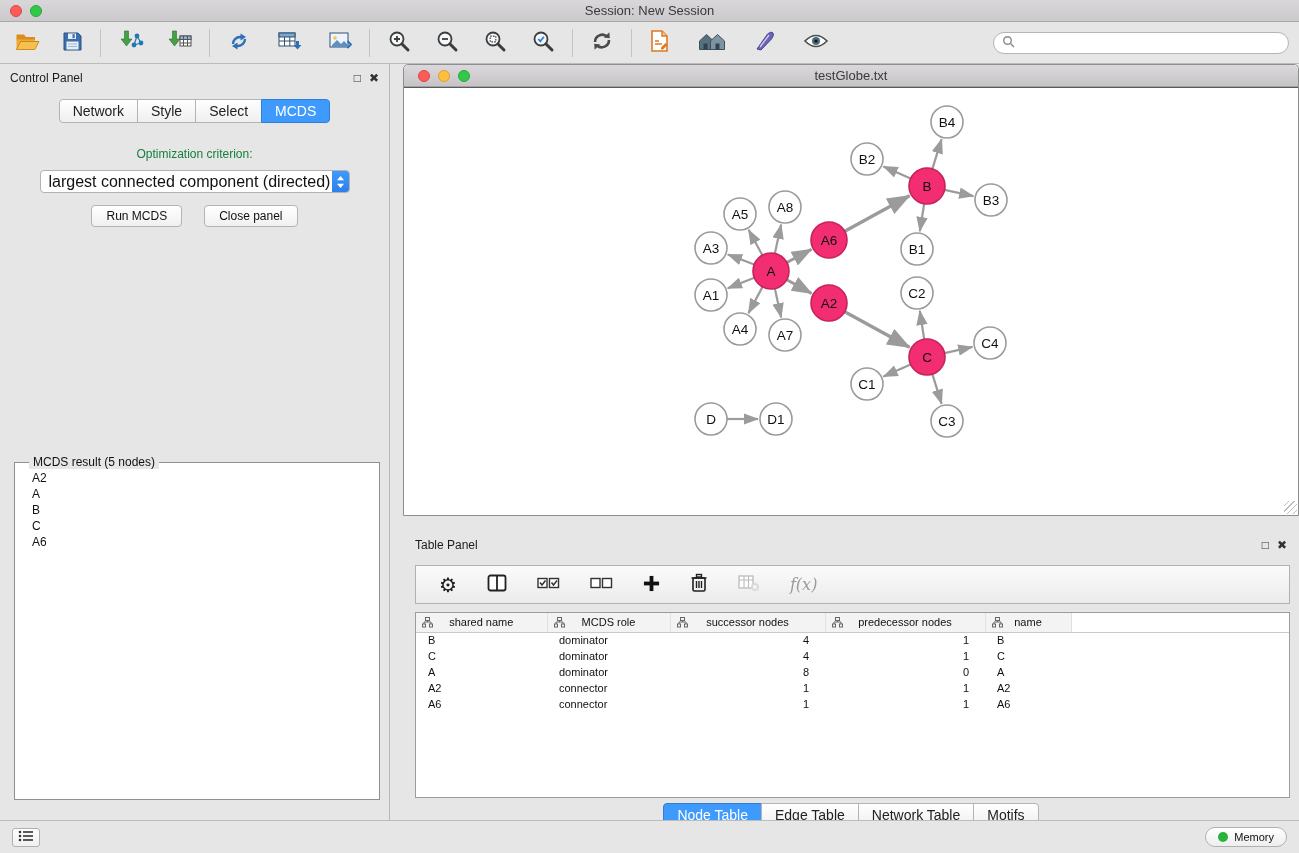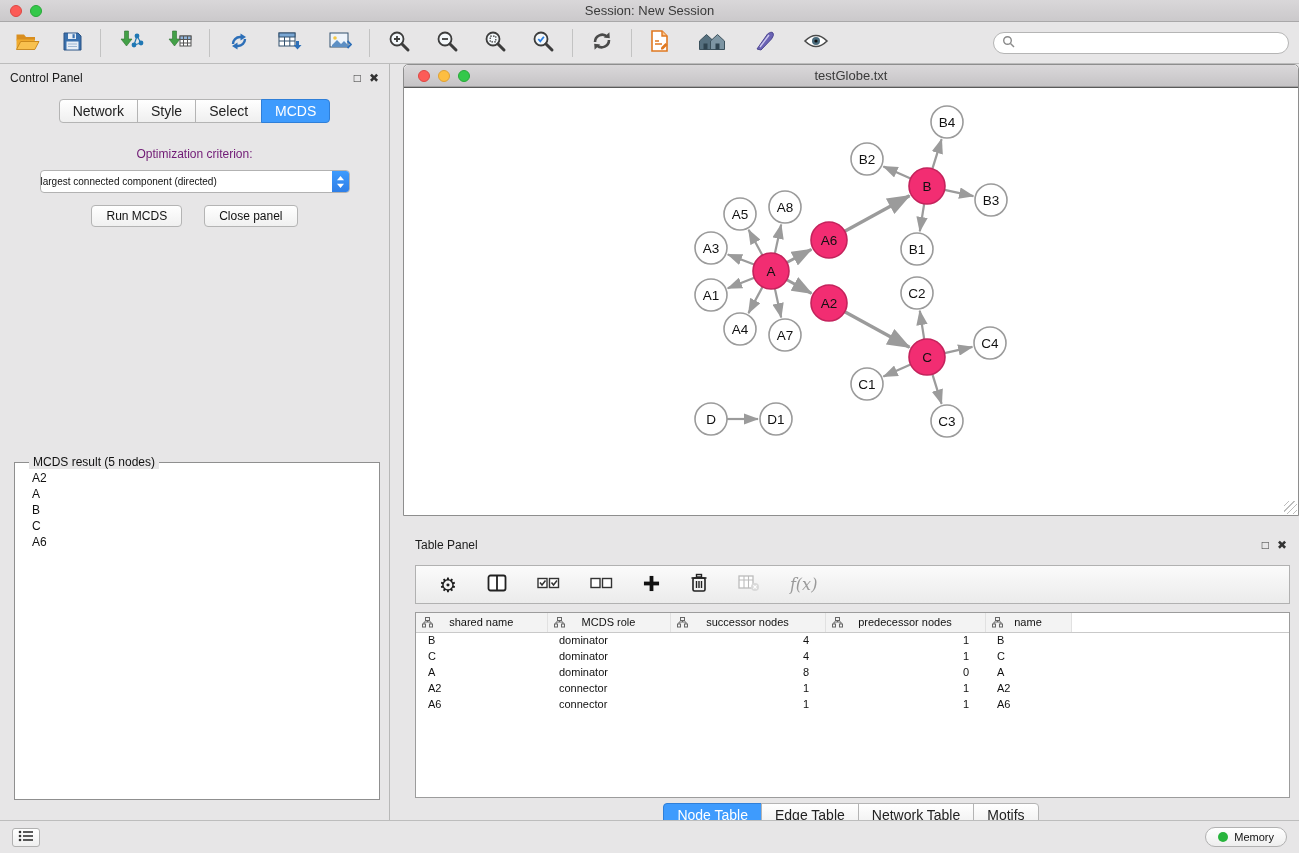--- a/index.html
+++ b/index.html
@@ -35,24 +35,24 @@
   .win-icons { margin-left:auto; display:flex; gap:8px; font-size:12px; color:#333; }
   .win-icons span { cursor:default; line-height:12px; }
 
   .tab-row { display:flex; justify-content:center; margin-top:10px; }
   .tab { font-size:14px; color:#222; padding:3px 13px; background:linear-gradient(#ffffff,#efefef);
     border:1px solid #b4b4b4; margin-left:-1px; cursor:default; }
   .tab:first-child { border-radius:4px 0 0 4px; margin-left:0; }
   .tab:last-child { border-radius:0 4px 4px 0; }
   .tab.active { background:var(--accent-blue,#3e9bfd); border-color:#2f7fd8; color:#fff; }
 
-  .opt-label { text-align:center; font-size:12px; color:#701a75; margin-top:24px; }
+  .opt-label { text-align:center; font-size:12px; color:#15803d; margin-top:24px; }
   .dropdown { width:310px; height:23px; margin:9px auto 0 auto; background:#fff; border:1px solid #b2b2b2;
     border-radius:4px; display:flex; align-items:center; position:relative; }
-  .dd-text { font-size:10px; color:#111; padding-left:0; flex:1; white-space:nowrap; overflow:hidden; }
+  .dd-text { font-size:16px; color:#111; padding-left:8px; flex:1; white-space:nowrap; overflow:hidden; }
   .dd-stepper { width:17px; height:21px; border-radius:0 3px 3px 0;
     background:linear-gradient(var(--accent-blue,#6fb0fc),#2f7fe8); display:flex; align-items:center; justify-content:center; }
   .btn-row { display:flex; justify-content:center; gap:22px; margin-top:12px; }
   .btn { font-size:12px; color:#111; padding:3px 14px; background:linear-gradient(#ffffff,#f0f0f0);
     border:1px solid #b4b4b4; border-radius:4px; font-family:"Liberation Sans",sans-serif; }
 
   .result-box { position:absolute; left:14px; right:9px; top:391px; height:345px;
     border:1px solid #8f8f8f; background:#fff;padding-left:12px; }
   .result-box legend { font-size:12px; color:#111; background:#e7e6e7; padding:0 4px; margin-left:2px; }
   .result-box ul { list-style:none; padding:1px 5px; }

